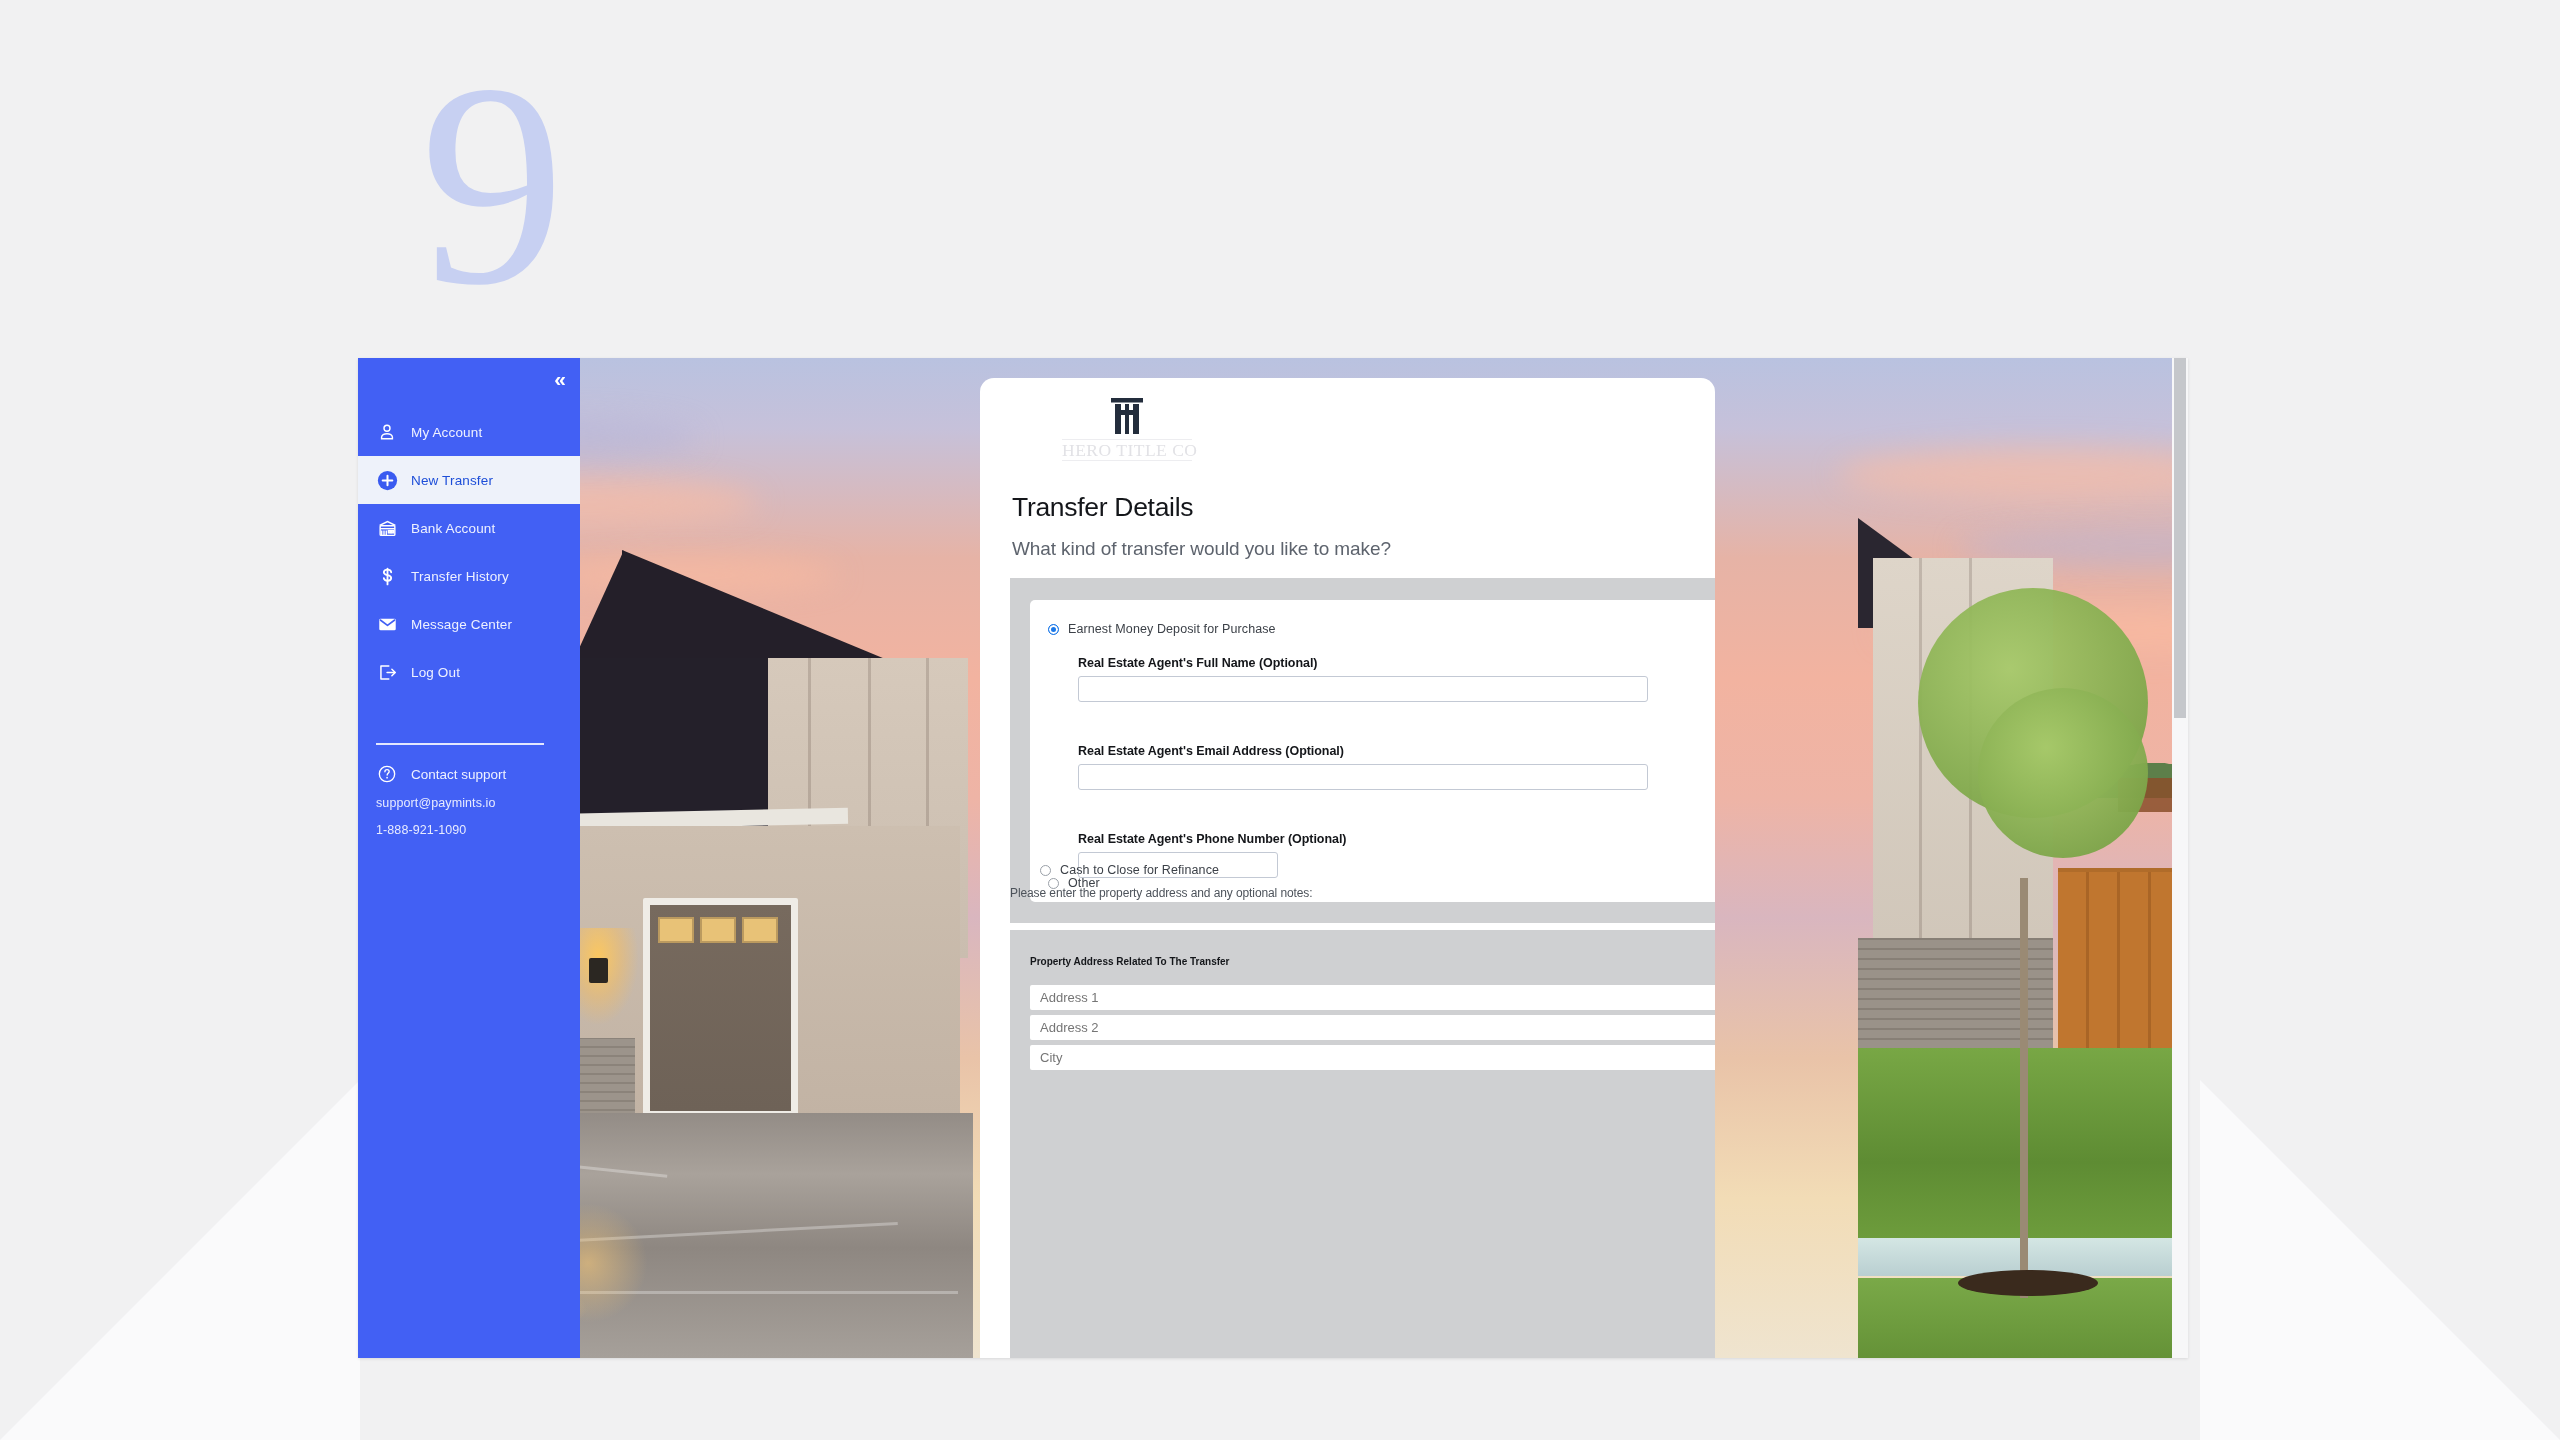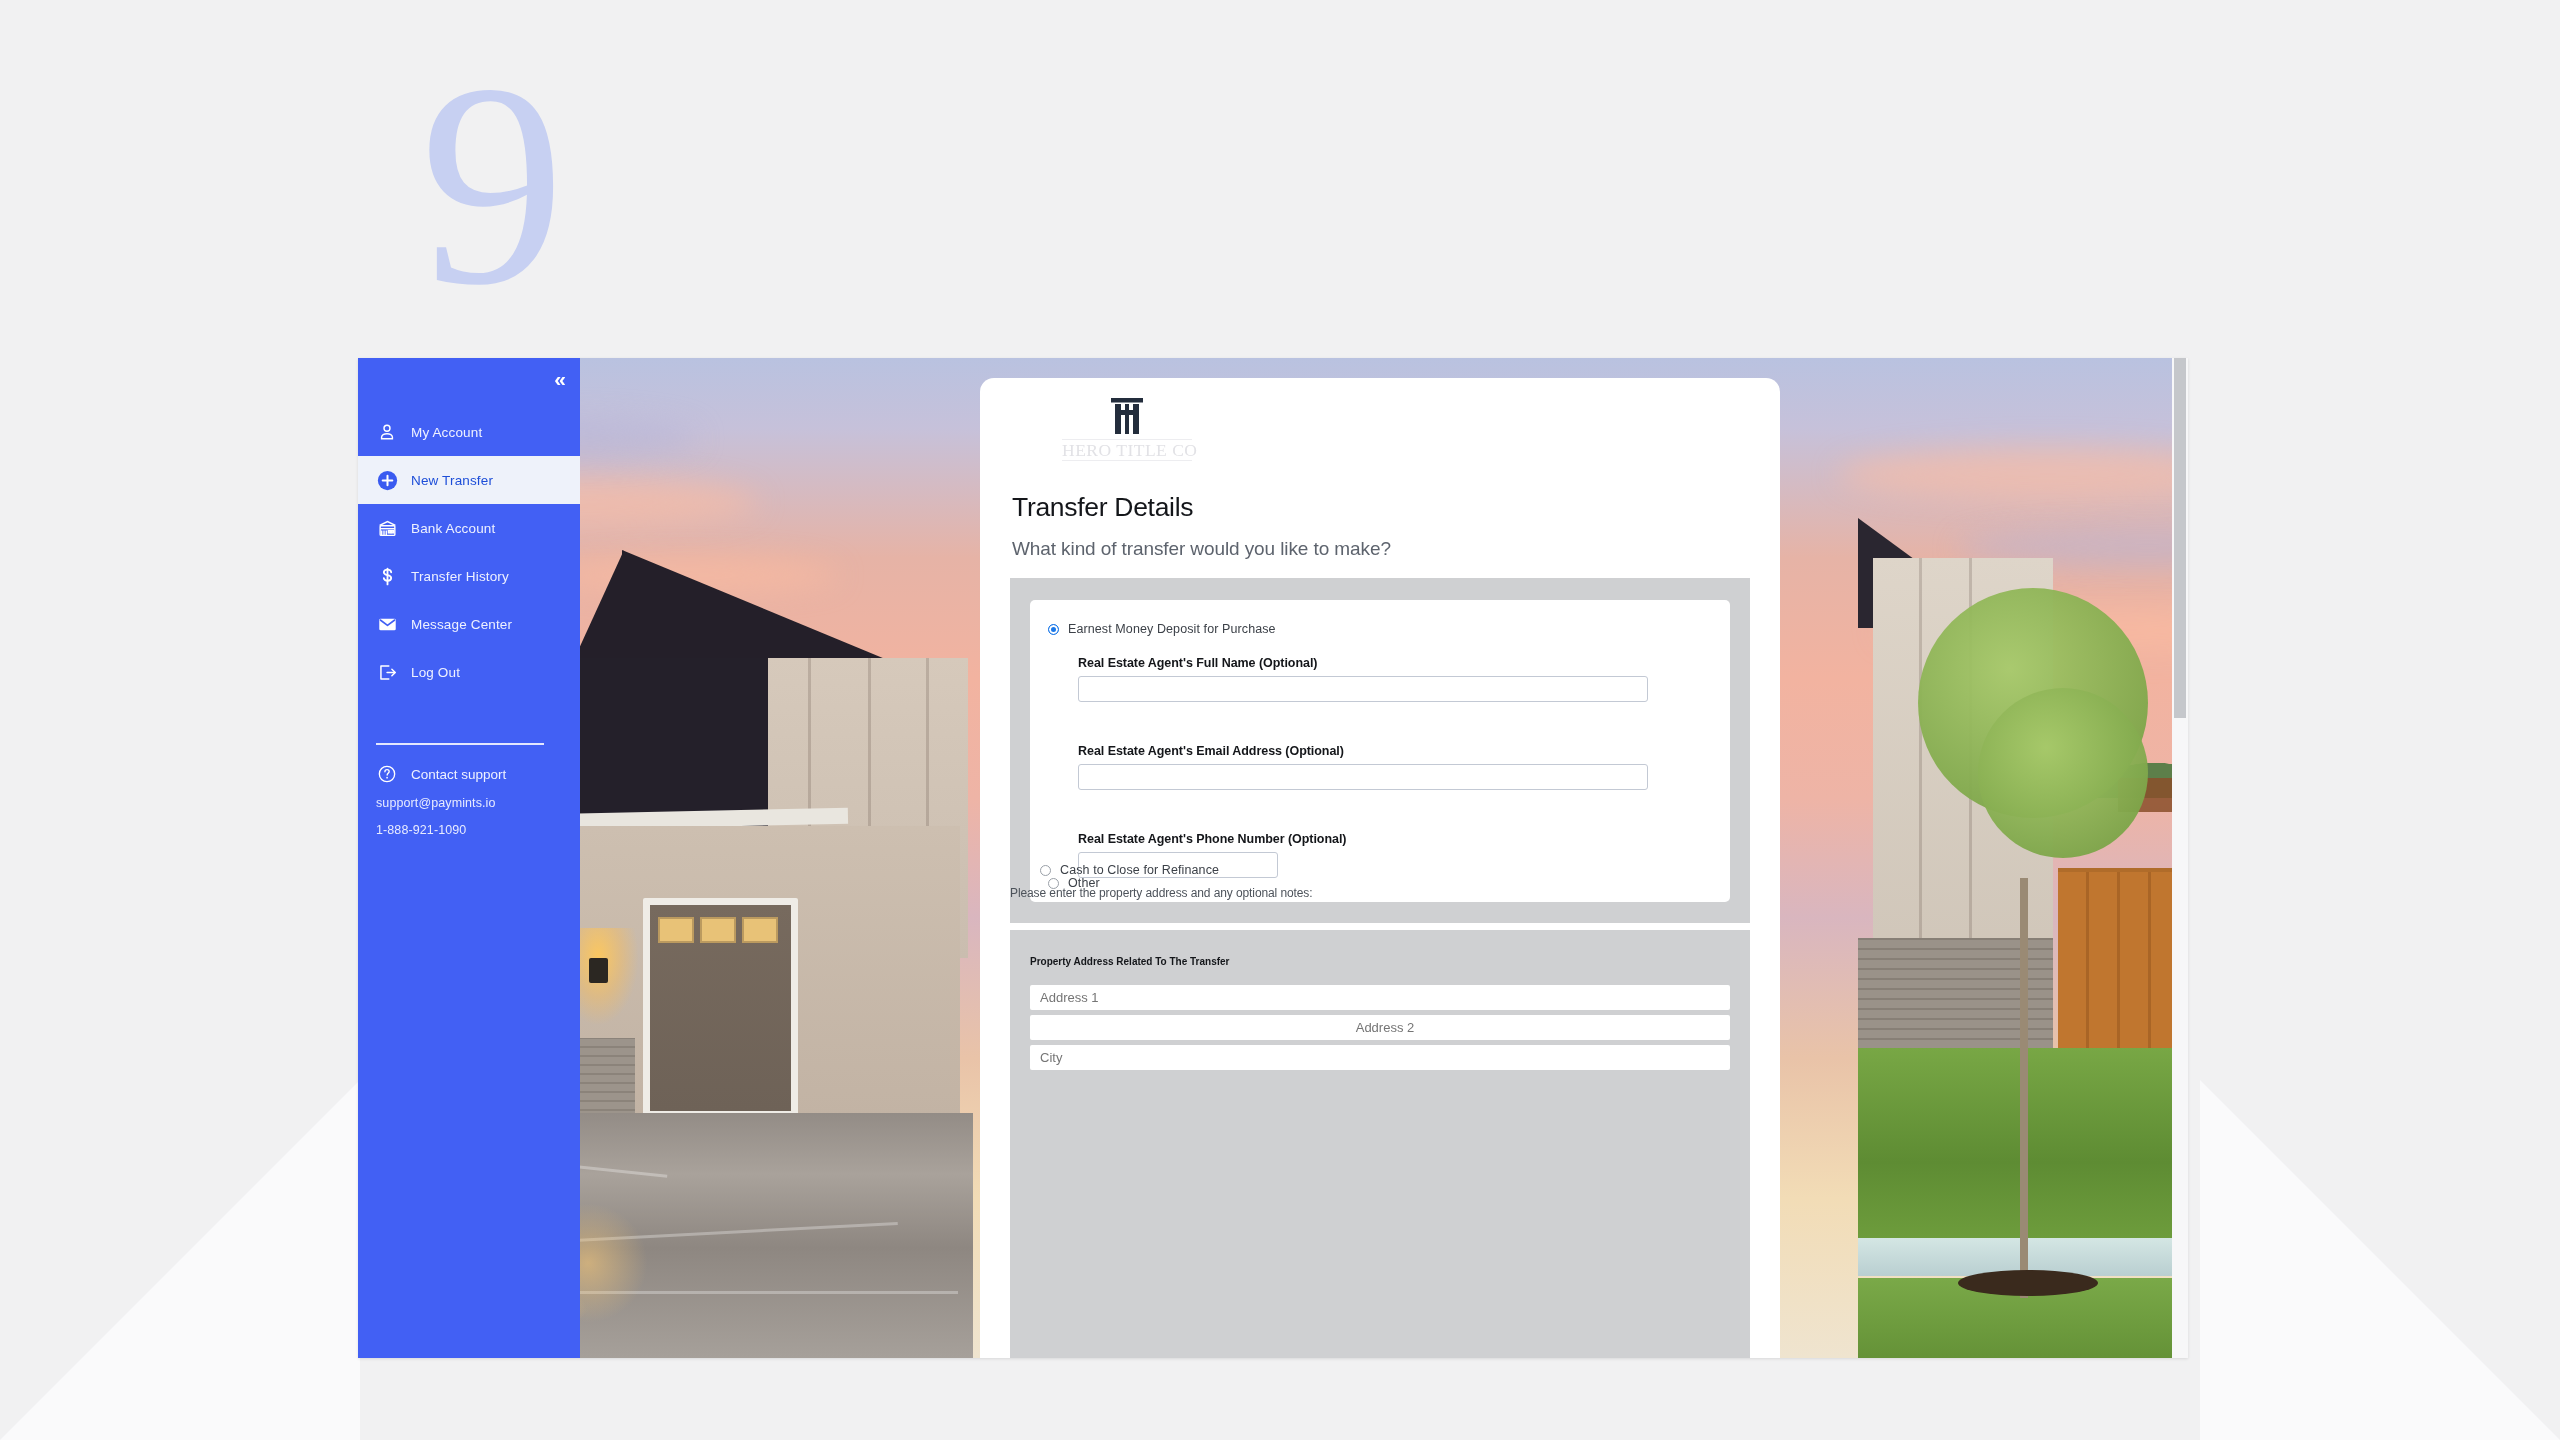--- a/index.html
+++ b/index.html
@@ -354,21 +354,21 @@
     font-size: 12.5px;
     line-height: 27px;
     letter-spacing: .1px;
   }
 
   
   #card {
     position: absolute;
     left: 622px;
     top: 20px;
-    width: 800px;
+    width: 735px;
     height: 1000px;
     background: #ffffff;
     border-radius: 14px 14px 0 0;
     z-index: 3;
     overflow: hidden;
   }
   #brand {
     position: absolute;
     left: 82px; top: 18px;
     width: 130px;
@@ -489,21 +489,21 @@
     border-radius: 2px;
     font-size: 13px;
     color: #8b9098;
     padding-left: 10px;
     line-height: 25px;
     border: none;
     outline: none;
     font-family: "Liberation Sans", sans-serif;
   }
   #addr1 { top: 607px; }
-  #addr2 { top: 637px; text-align: center; }
+  #addr2 { top: 637px; }
   #addr3 { top: 667px; }
 
   
   #app-scrollbar {
     position: absolute;
     right: 0; top: 0;
     width: 16px; height: 1000px;
     background: #f7f7f8;
     z-index: 6;
   }

